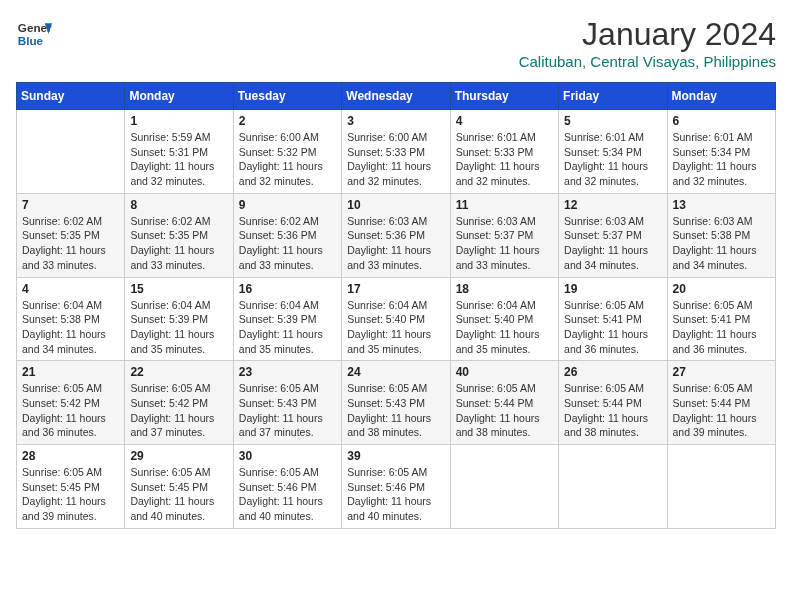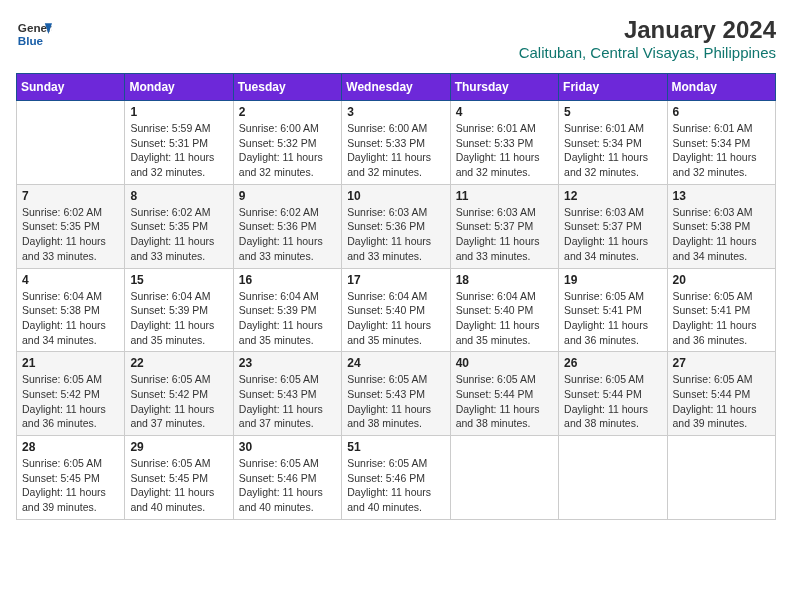--- a/index.html
+++ b/index.html
@@ -22,35 +22,35 @@
       gap: 4px;
     }
     .logo-icon {
       width: 36px;
       height: 36px;
     }
     .title-block {
       text-align: right;
     }
     .month-title {
-      font-size: 24px;
-      font-weight: bold;
+      font-size: 32px;
+      font-weight: normal;
       color: #333;
     }
     .location-title {
       font-size: 15px;
       color: #0f766e;
     }
     table {
       width: 100%;
       border-collapse: collapse;
       font-size: 11px;
     }
     thead tr th {
-      background-color: #6d28d9;
+      background-color: #1d4ed8;
       color: #fff;
       padding: 6px 4px;
       text-align: left;
       font-size: 12px;
       font-weight: bold;
       border: 1px solid #1a5090;
     }
     tbody tr td {
       border: 1px solid #ccc;
       vertical-align: top;
@@ -233,21 +233,21 @@
         </td>
         <td>
           <div class="day-num">29</div>
           <div class="day-info">Sunrise: 6:05 AM<br>Sunset: 5:45 PM<br>Daylight: 11 hours<br>and 40 minutes.</div>
         </td>
         <td>
           <div class="day-num">30</div>
           <div class="day-info">Sunrise: 6:05 AM<br>Sunset: 5:46 PM<br>Daylight: 11 hours<br>and 40 minutes.</div>
         </td>
         <td>
-          <div class="day-num">51</div>
+          <div class="day-num">39</div>
           <div class="day-info">Sunrise: 6:05 AM<br>Sunset: 5:46 PM<br>Daylight: 11 hours<br>and 40 minutes.</div>
         </td>
         <td class="empty-cell"></td>
         <td class="empty-cell"></td>
         <td class="empty-cell"></td>
       </tr>
     </tbody>
 </table>
 
 </body></html>

